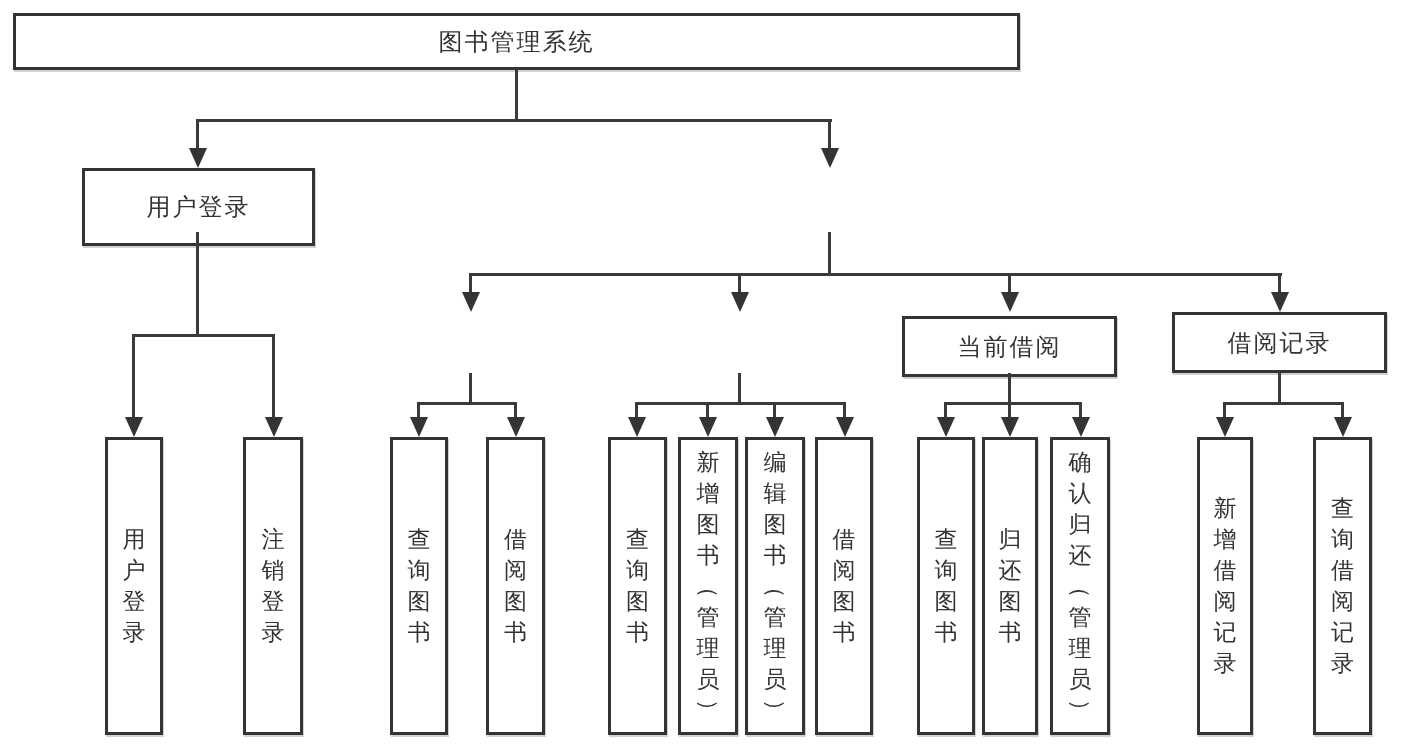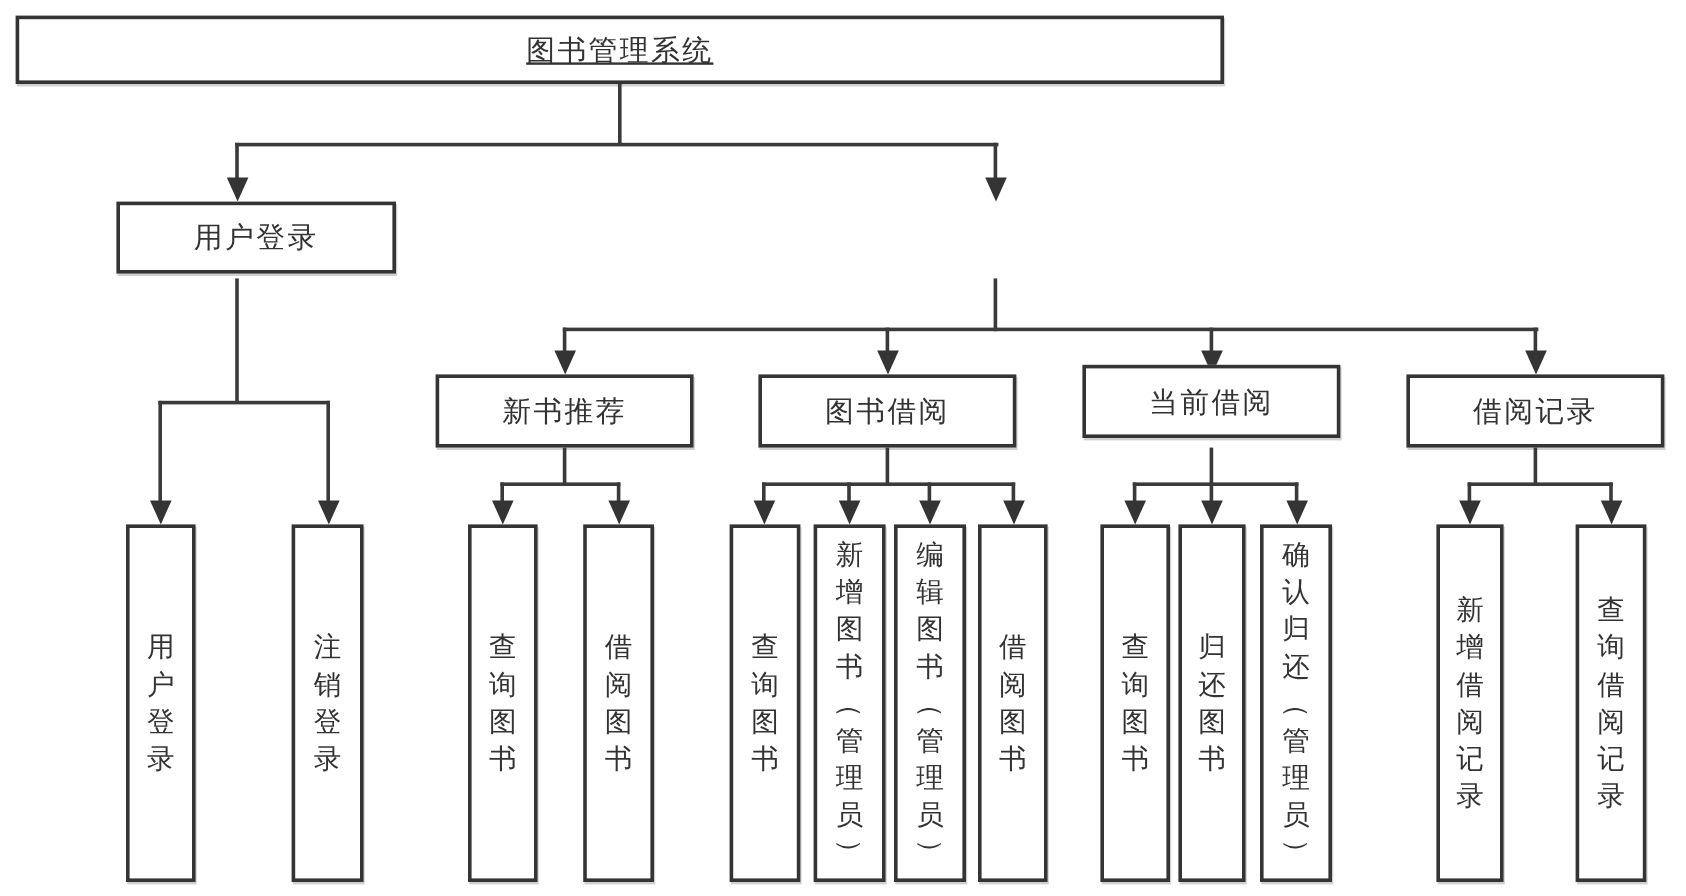--- a/index.html
+++ b/index.html
@@ -32,32 +32,32 @@
   #watermark{
     position:absolute;top:714px;right:4px;font-size:22px;color:#a4a4a4;
     letter-spacing:1px;white-space:nowrap;
   }
 </style>
 </head>
 <body>
 
 <div id="stage">
 
-  <div class="box" style="left:13px;top:13px;width:1007px;height:57px;text-decoration:underline;">
+  <div class="box" style="left:13px;top:13px;width:1007px;height:57px;">
     <span class="lbl">图书管理系统</span>
   </div>
 
   <div class="vline" style="left:515px;top:70px;height:50px;"></div>
   <div class="hline" style="left:196px;top:119px;width:636px;"></div>
   <div class="vline" style="left:196px;top:119px;height:31px;"></div>
   <div class="ahead" style="left:189px;top:148px;"></div>
   <div class="vline" style="left:828px;top:119px;height:31px;"></div>
   <div class="ahead" style="left:821px;top:148px;"></div>
 
-  <div class="box" style="left:82px;top:168px;width:233px;height:60px;margin-left:15px;">
+  <div class="box" style="left:82px;top:168px;width:233px;height:78px;">
     <span class="lbl">用户登录</span>
   </div>
 
   <div class="vline" style="left:196px;top:232px;height:104px;"></div>
   <div class="hline" style="left:132px;top:334px;width:143px;"></div>
   <div class="vline" style="left:132px;top:334px;height:84px;"></div>
   <div class="ahead" style="left:125px;top:417px;"></div>
   <div class="vline" style="left:272px;top:334px;height:84px;"></div>
   <div class="ahead" style="left:265px;top:417px;"></div>
 
@@ -65,27 +65,21 @@
   <div class="hline" style="left:469px;top:273px;width:813px;"></div>
   <div class="vline" style="left:469px;top:273px;height:20px;"></div>
   <div class="ahead" style="left:462px;top:292px;"></div>
   <div class="vline" style="left:738px;top:273px;height:20px;"></div>
   <div class="ahead" style="left:731px;top:292px;"></div>
   <div class="vline" style="left:1008px;top:273px;height:20px;"></div>
   <div class="ahead" style="left:1001px;top:292px;"></div>
   <div class="vline" style="left:1278px;top:273px;height:20px;"></div>
   <div class="ahead" style="left:1271px;top:292px;"></div>
 
-  <div class="box" style="left:363px;top:312px;width:215px;height:61px;">
-    <span class="lbl">新书推荐</span>
-  </div>
-  <div class="box" style="left:632px;top:312px;width:215px;height:61px;">
-    <span class="lbl">图书借阅</span>
-  </div>
-  <div class="box" style="left:902px;top:304px;width:215px;height:61px;">
+  <div class="box" style="left:902px;top:316px;width:215px;height:61px;">
     <span class="lbl">当前借阅</span>
   </div>
   <div class="box" style="left:1172px;top:312px;width:215px;height:61px;">
     <span class="lbl">借阅记录</span>
   </div>
 
   <div class="vline" style="left:469px;top:373px;height:32px;"></div>
   <div class="hline" style="left:417px;top:402px;width:100px;"></div>
   <div class="vline" style="left:417px;top:402px;height:16px;"></div>
   <div class="ahead" style="left:410px;top:417px;"></div>

